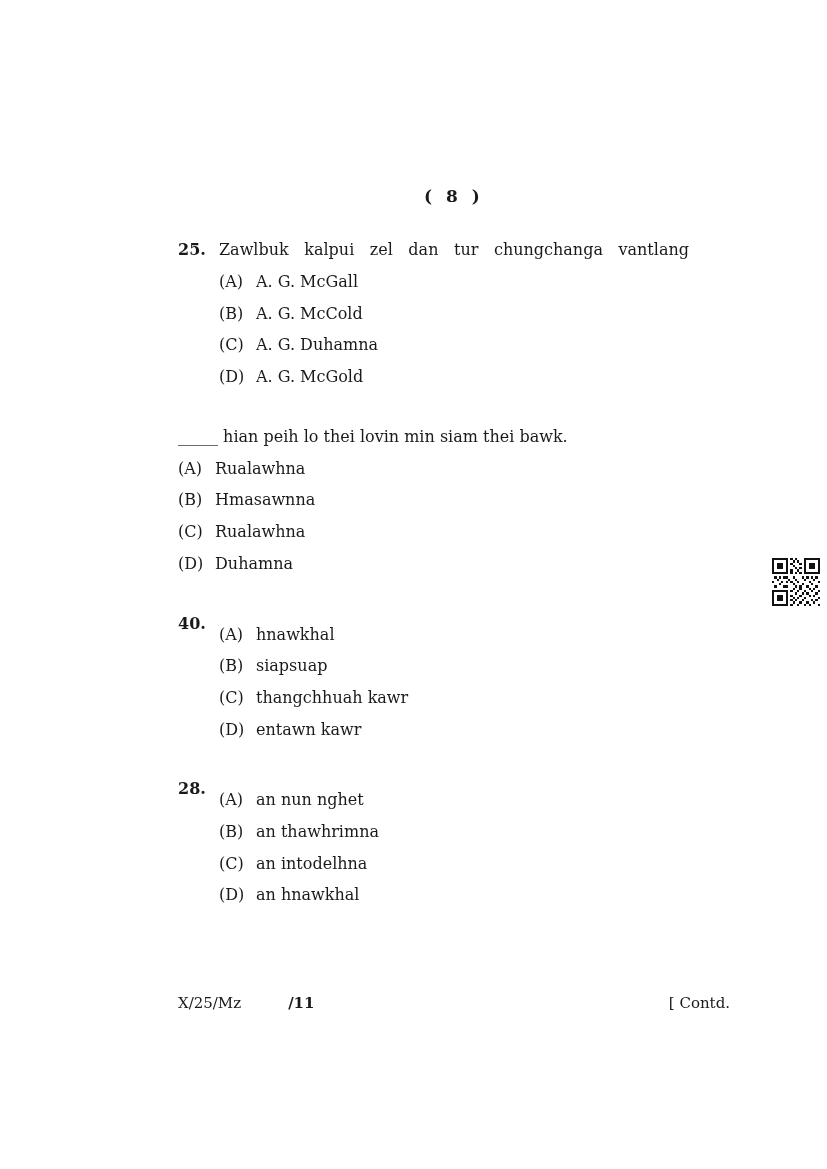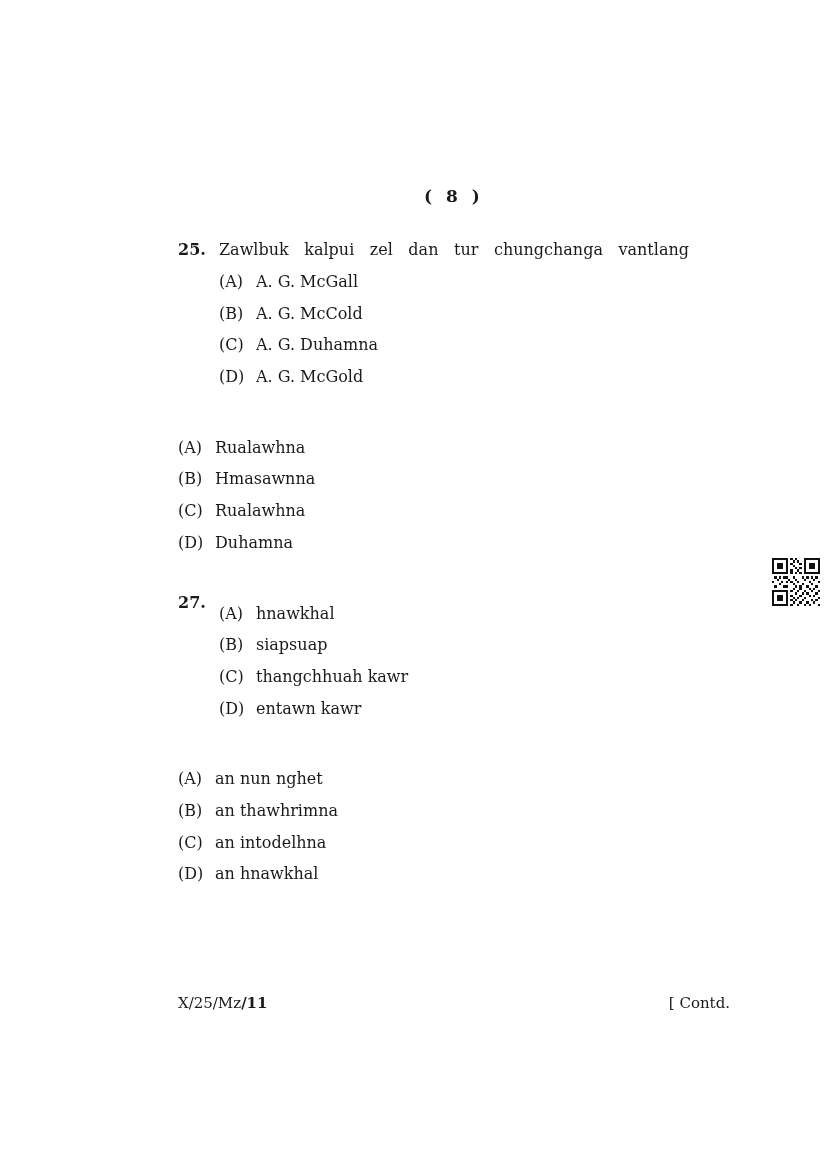--- a/index.html
+++ b/index.html
@@ -60,21 +60,21 @@
   .footer {
     position: absolute;
     top: 993px;
     left: 178px;
     width: 552px;
     display: flex;
     justify-content: space-between;
     font-size: 15px;
     line-height: 20px;
   }
-  .paper-code b { font-weight: bold; }
+  .paper-code b { font-weight: bold; margin-left: 47px; }
 </style>
 </head>
 <body>
 
 <div class="page">
 
   <div class="page-number">( 8 )</div>
 
   <div class="content">
 
@@ -100,20 +100,23 @@
           <div class="option">
             <span class="opt-label">(D)</span>
             <span class="opt-text">A. G. McGold</span>
           </div>
         </div>
       </div>
     </div>
 
     <div class="question">
       <div class="qbody">
+        <div class="qtext">
+          <span class="qline">_____ hian peih lo thei lovin min siam thei bawk.</span>
+        </div>
         <div class="options">
           <div class="option">
             <span class="opt-label">(A)</span>
             <span class="opt-text">Rualawhna</span>
           </div>
           <div class="option">
             <span class="opt-label">(B)</span>
             <span class="opt-text">Hmasawnna</span>
           </div>
           <div class="option">
@@ -122,21 +125,21 @@
           </div>
           <div class="option">
             <span class="opt-label">(D)</span>
             <span class="opt-text">Duhamna</span>
           </div>
         </div>
       </div>
     </div>
 
     <div class="question">
-      <span class="qnum">27.</span>
+      <span class="qnum">40.</span>
       <div class="qbody">
         <div class="options">
           <div class="option">
             <span class="opt-label">(A)</span>
             <span class="opt-text">hnawkhal</span>
           </div>
           <div class="option">
             <span class="opt-label">(B)</span>
             <span class="opt-text">siapsuap</span>
           </div>
@@ -146,20 +149,21 @@
           </div>
           <div class="option">
             <span class="opt-label">(D)</span>
             <span class="opt-text">entawn kawr</span>
           </div>
         </div>
       </div>
     </div>
 
     <div class="question">
+      <span class="qnum">28.</span>
       <div class="qbody">
         <div class="options">
           <div class="option">
             <span class="opt-label">(A)</span>
             <span class="opt-text">an nun nghet</span>
           </div>
           <div class="option">
             <span class="opt-label">(B)</span>
             <span class="opt-text">an thawhrimna</span>
           </div>

